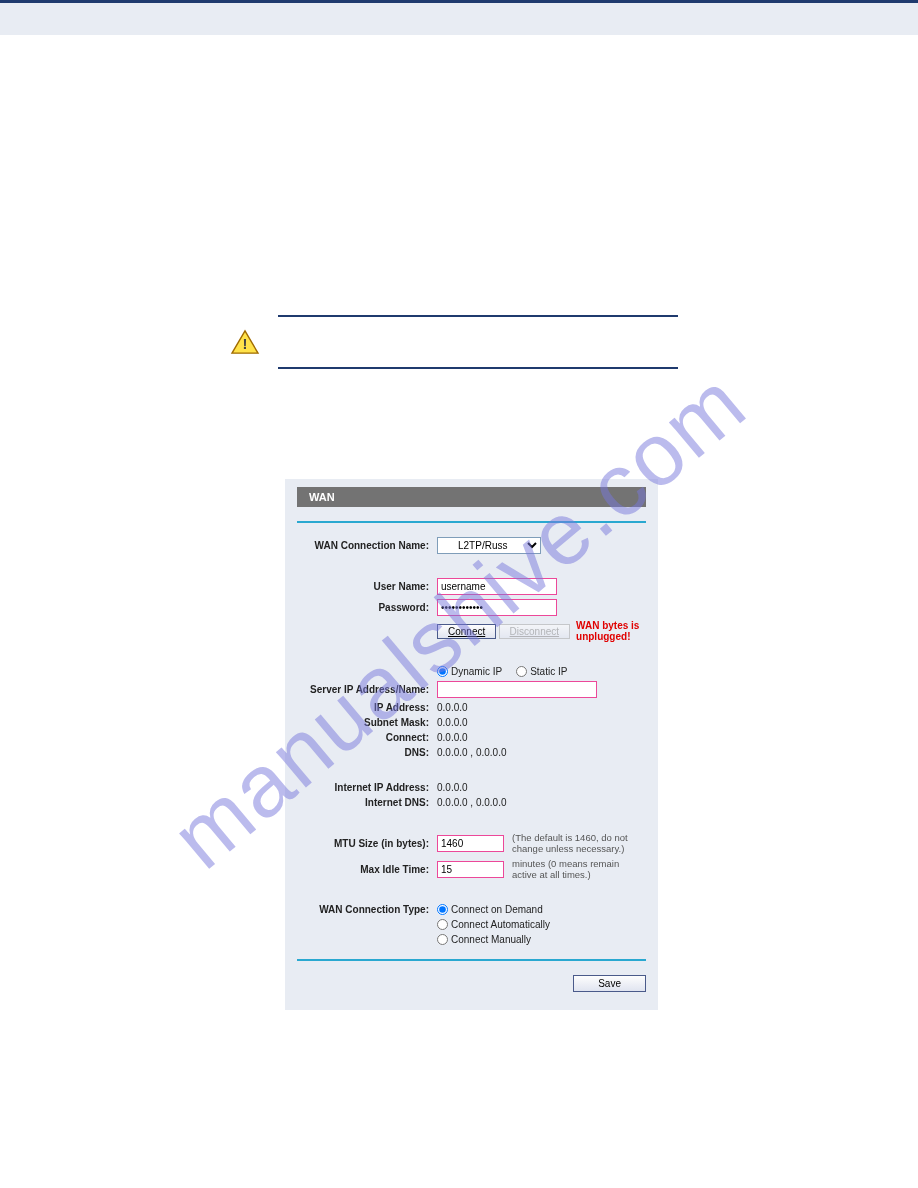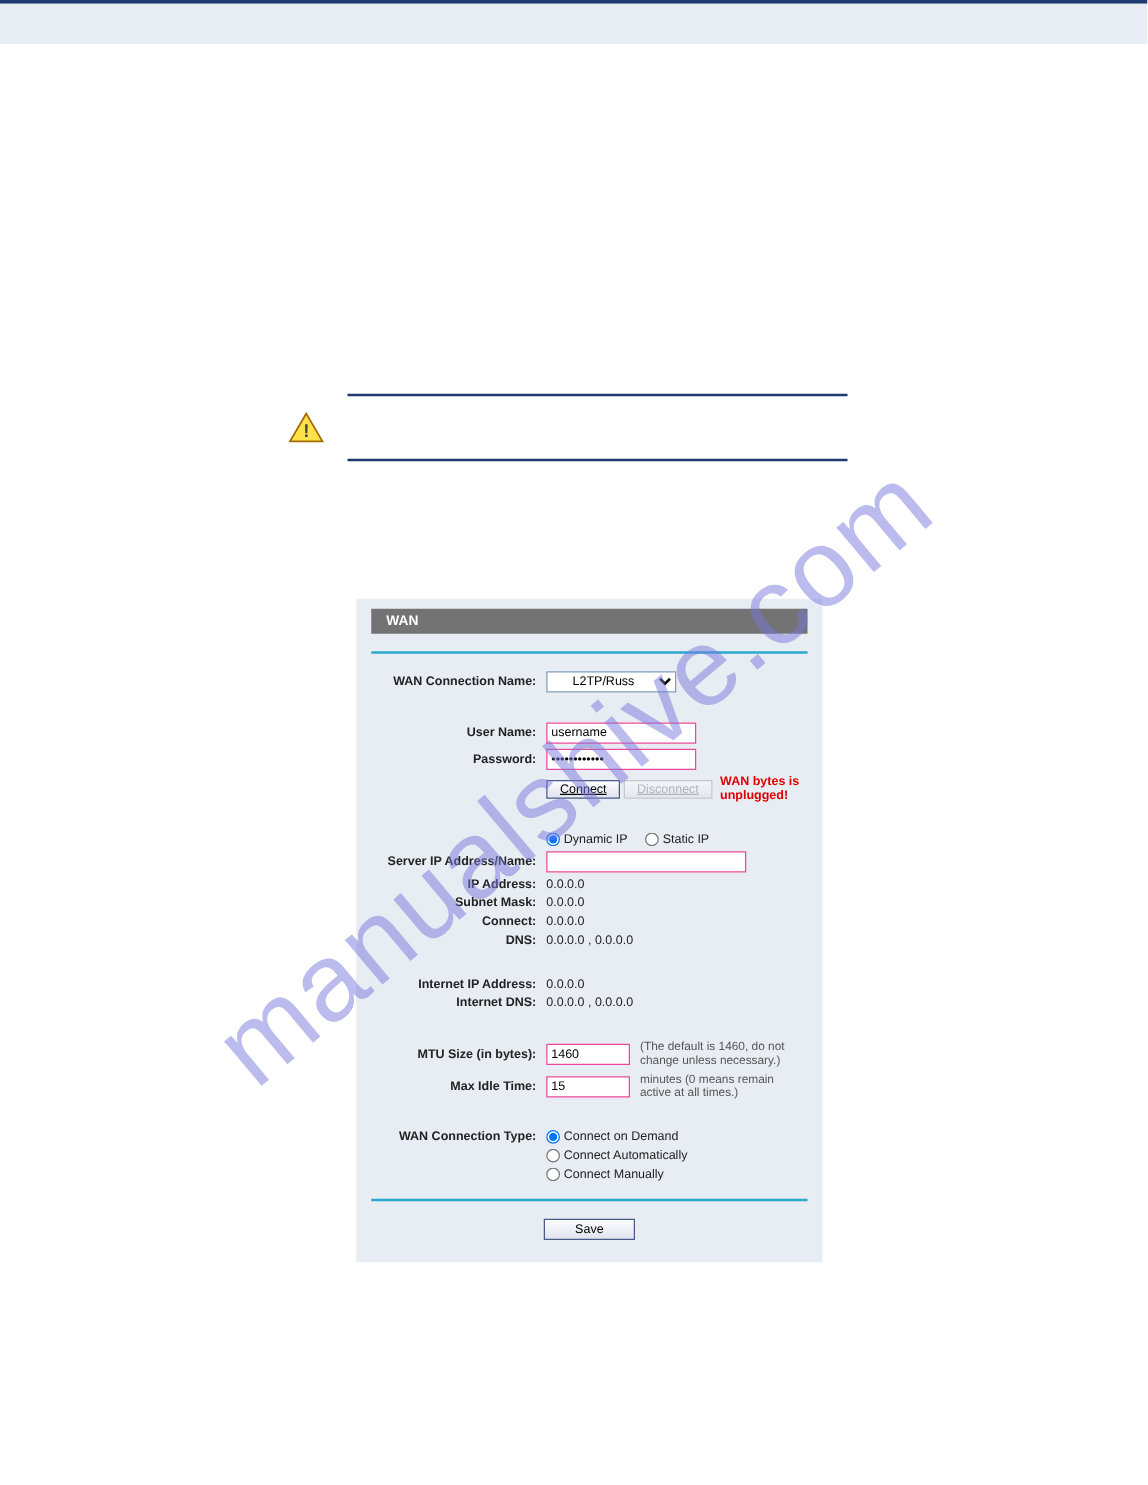--- a/index.html
+++ b/index.html
@@ -25,21 +25,21 @@
   .inp { font-size: 10px; border: 1px solid #ec4899; background: #fff; padding: 1px 3px; width: 120px; height: 17px; }
   .inp-small { width: 67px; }
   .btn { font-size: 10px; border: 1px solid #4a5a8a; background: linear-gradient(#fdfdfd,#e0e4f0); padding: 1px 10px; cursor: pointer; text-decoration: underline; }
   .btn-disabled { opacity: 0.55; color: #888; border-color: #aaa; }
   .warn-text { color: #e00000; font-weight: bold; margin-left: 6px; }
   .radio { width: 11px; height: 11px; }
   .radio-lbl { font-size: 10px; margin: 0 14px 0 3px; color: #222; }
   .val { font-size: 10px; color: #222; }
   .hint { font-size: 9.5px; color: #555; margin-left: 8px; }
   .gap { height: 10px; }
-  .save-row { display: flex; justify-content: center; margin-top: 10px; }
+  .save-row { display: flex; justify-content: flex-end; margin-top: 10px; }
   .save-btn { font-size: 10px; border: 1px solid #4a5a8a; background: linear-gradient(#fdfdfd,#e0e4f0); padding: 2px 24px; cursor: pointer; }
 </style>
 </head>
 <body>
 
 <div class="watermark">manualshive.com</div>
 
 <div class="top-bars">
   <hr class="hr-thick">
   <div class="band"></div>

